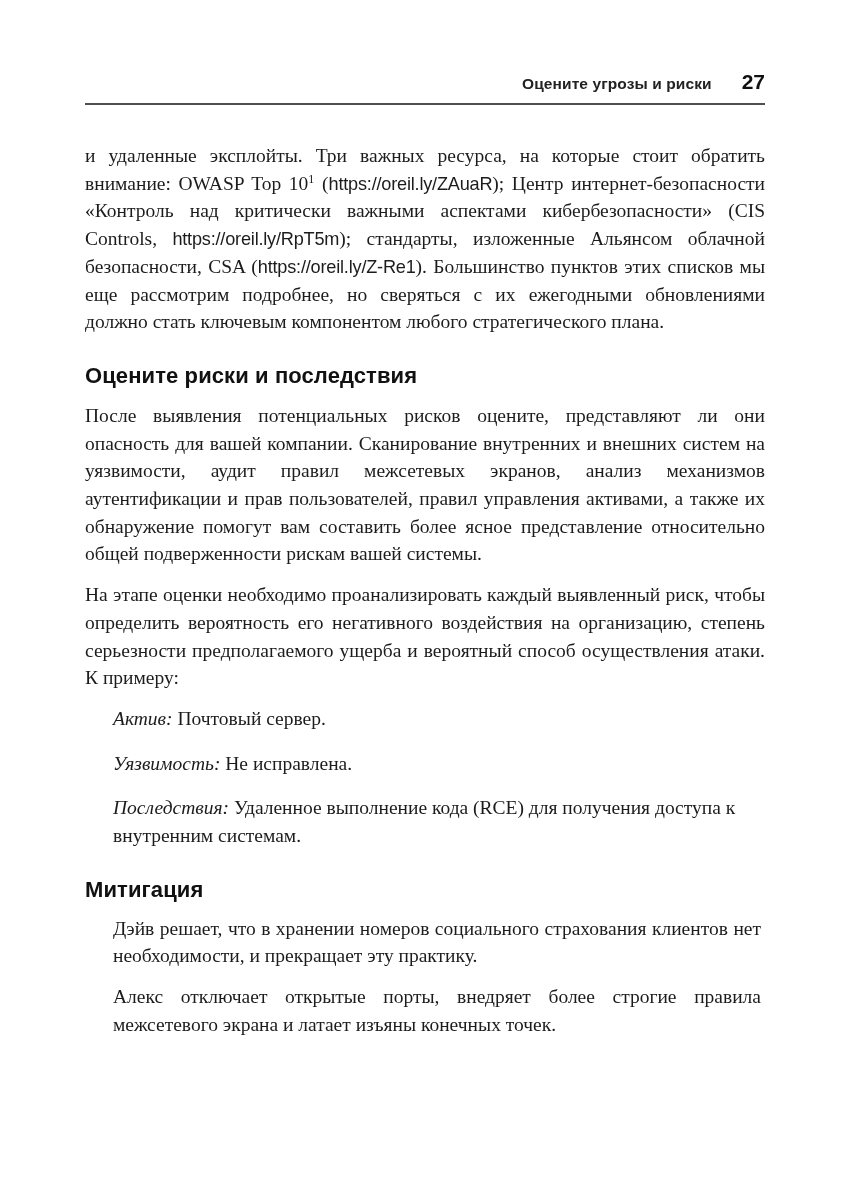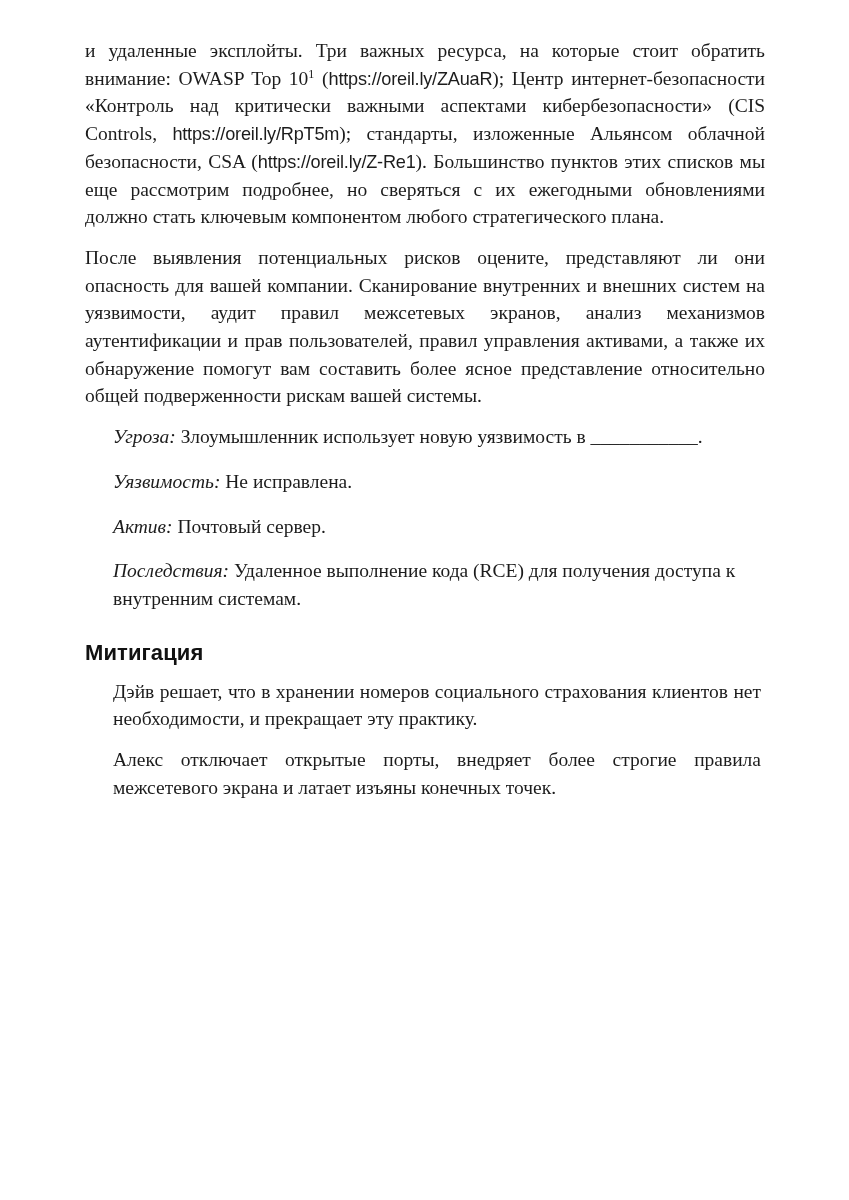--- a/index.html
+++ b/index.html
@@ -81,26 +81,31 @@
     vertical-align: super;
     font-size: 0.62em;
     line-height: 0;
   }
 </style>
 </head>
 <body>
 
 <div class="page">
 
+  <div class="running-head">
+    <span class="rh-title">Оцените угрозы и риски</span>
+    <span class="rh-page">27</span>
+  </div>
 
   <div class="content" id="content">
       <p class="para"><span>и удаленные эксплойты. Три важных ресурса, на которые стоит обратить внимание: OWASP Top 10</span><span class="run-sup">1</span><span> (</span><span class="run-url">https://oreil.ly/ZAuaR</span><span>); Центр интернет-безопасности «Контроль над критически важными аспектами кибербезопасности» (CIS Controls, </span><span class="run-url">https://oreil.ly/RpT5m</span><span>); стандарты, изложенные Альянсом облачной безопасности, CSA (</span><span class="run-url">https://oreil.ly/Z-Re1</span><span>). Большинство пунктов этих списков мы еще рассмотрим подробнее, но сверяться с их ежегодными обновлениями должно стать ключевым компонентом любого стратегического плана.</span></p>
+      <h2 class="h2">Оцените риски и последствия</h2>
       <p class="para"><span>После выявления потенциальных рисков оцените, представляют ли они опасность для вашей компании. Сканирование внутренних и внешних систем на уязвимости, аудит правил межсетевых экранов, анализ механизмов аутентификации и прав пользователей, правил управления активами, а также их обнаружение помогут вам составить более ясное представление относительно общей подверженности рискам вашей системы.</span></p>
-      <p class="example"><span class="run-italic">Угроза:</span><span> Злоумышленник использует новую уязвимость в ___________.</span></p>
+      <p class="para"><span>На этапе оценки необходимо проанализировать каждый выявленный риск, чтобы определить вероятность его негативного воздействия на организацию, степень серьезности предполагаемого ущерба и вероятный способ осуществления атаки. К примеру:</span></p>
+      <p class="example"><span class="run-italic">Актив:</span><span> Почтовый сервер.</span></p>
       <p class="example"><span class="run-italic">Уязвимость:</span><span> Не исправлена.</span></p>
-      <p class="example"><span class="run-italic">Актив:</span><span> Почтовый сервер.</span></p>
       <p class="example"><span class="run-italic">Последствия:</span><span> Удаленное выполнение кода (RCE) для получения доступа к внутренним системам.</span></p>
       <h2 class="h2">Митигация</h2>
       <p class="indent-p"><span>Дэйв решает, что в хранении номеров социального страхования клиентов нет необходимости, и прекращает эту практику.</span></p>
       <p class="indent-p"><span>Алекс отключает открытые порты, внедряет более строгие правила межсетевого экрана и латает изъяны конечных точек.</span></p>
     </div>
 
 </div>
 
 </body></html>

